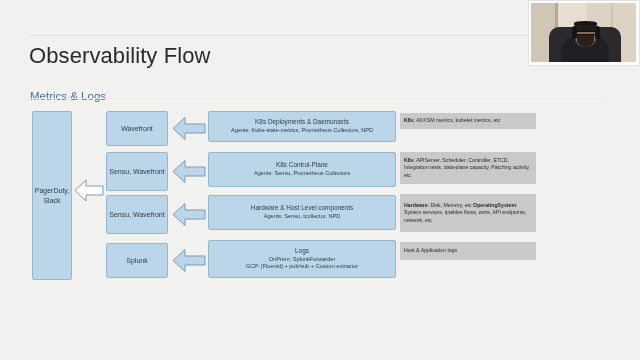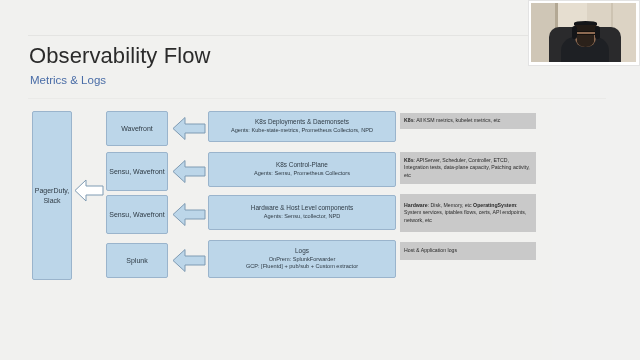--- a/index.html
+++ b/index.html
@@ -50,21 +50,21 @@
     font-size: 22px;
     font-weight: 400;
     color: #2b2b2b;
     letter-spacing: 0.1px;
     white-space: nowrap;
   }
 
   #subtitle {
     position: absolute;
     left: 30px;
-    top: 74px;
+    top: 90px;
     font-size: 11.5px;
     font-weight: 400;
     color: #4a6da7;
     white-space: nowrap;
   }
 
   #under-rule {
     position: absolute;
     left: 28px;
     top: 98px;

